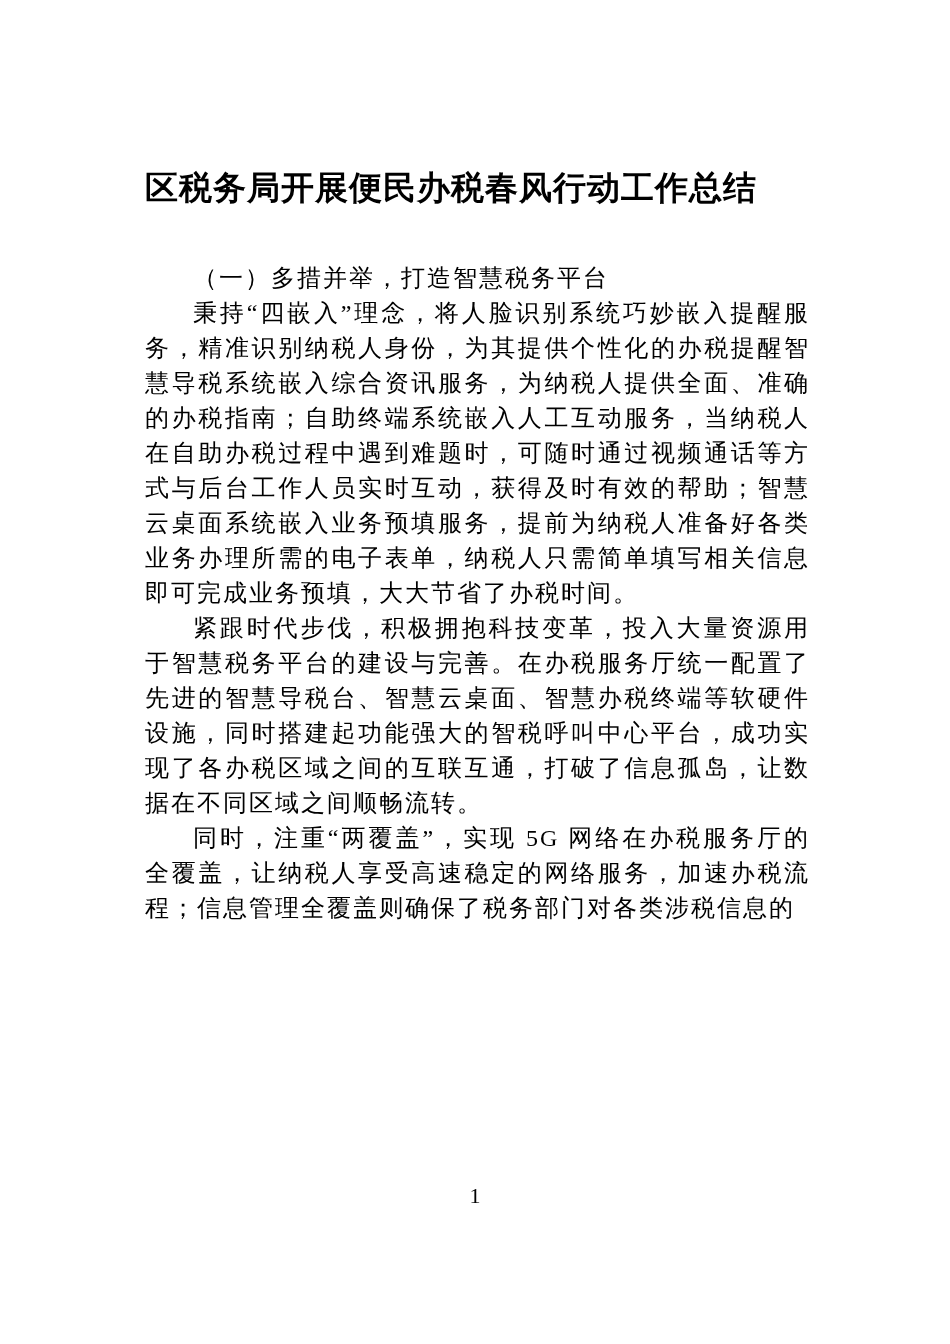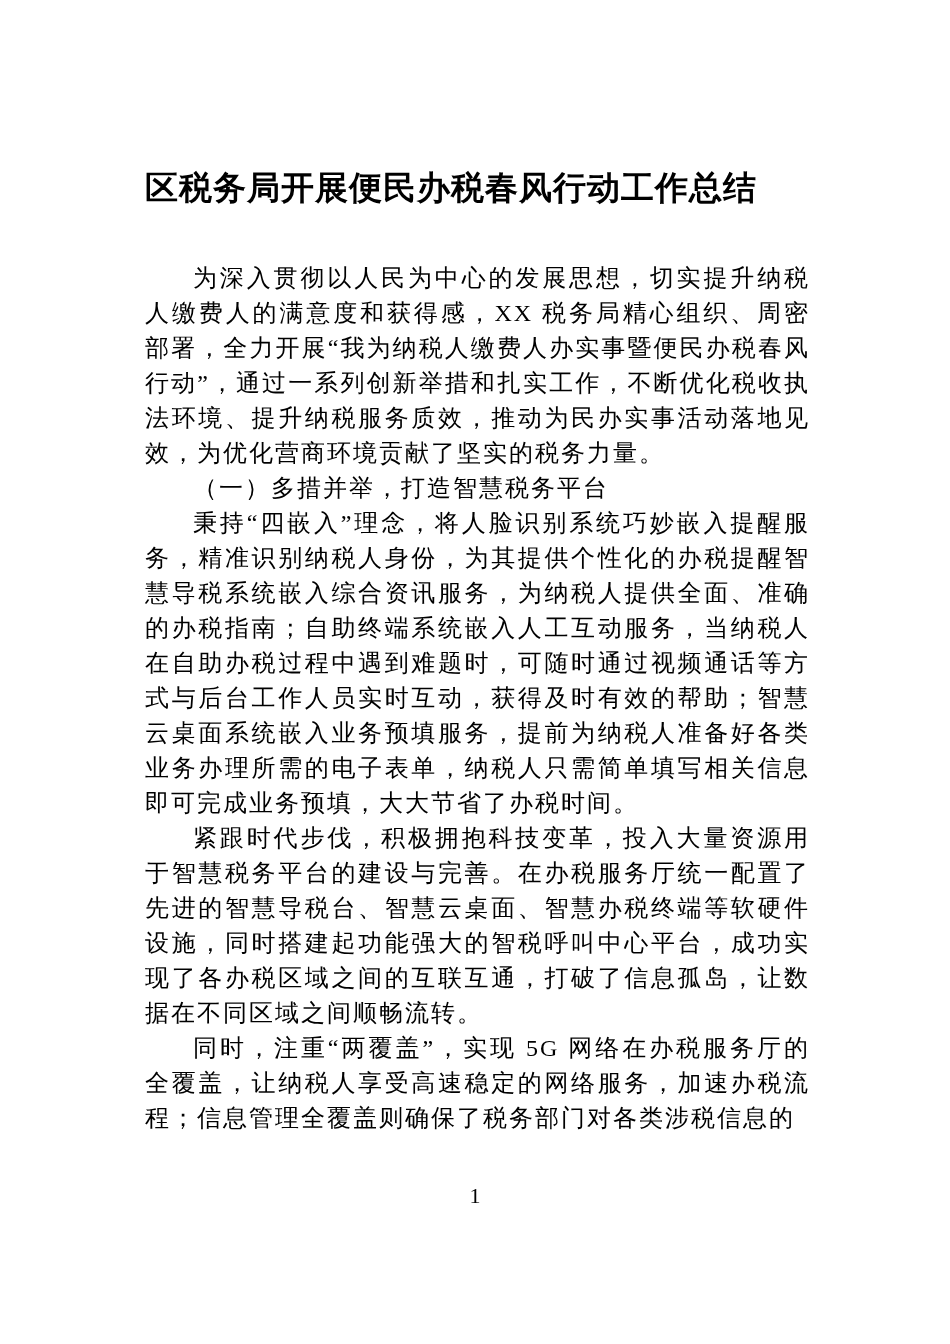--- a/index.html
+++ b/index.html
@@ -48,21 +48,20 @@
       font-size: 22px;
     }
   </style>
 </head>
 <body>
 
 <div class="page">
   <h1 class="doc-title">区税务局开展便民办税春风行动工作总结</h1>
 
   <div class="doc-body">
-    <p>为深入贯彻以人民为中心的发展思想，切实提升纳税人缴费人的满意度和获得感，XX 税务局精心组织、周密部署，全力开展“我为纳税人缴费人办实事暨便民办税春风行动”，通过一系列创新举措和扎实工作，不断优化税收执法环境、提升纳税服务质效，推动为民办实事活动落地见效，为优化营商环境贡献了坚实的税务力量。</p>
     <p>（一）多措并举，打造智慧税务平台</p>
     <p>秉持“四嵌入”理念，将人脸识别系统巧妙嵌入提醒服务，精准识别纳税人身份，为其提供个性化的办税提醒智慧导税系统嵌入综合资讯服务，为纳税人提供全面、准确的办税指南；自助终端系统嵌入人工互动服务，当纳税人在自助办税过程中遇到难题时，可随时通过视频通话等方式与后台工作人员实时互动，获得及时有效的帮助；智慧云桌面系统嵌入业务预填服务，提前为纳税人准备好各类业务办理所需的电子表单，纳税人只需简单填写相关信息即可完成业务预填，大大节省了办税时间。</p>
     <p>紧跟时代步伐，积极拥抱科技变革，投入大量资源用于智慧税务平台的建设与完善。在办税服务厅统一配置了先进的智慧导税台、智慧云桌面、智慧办税终端等软硬件设施，同时搭建起功能强大的智税呼叫中心平台，成功实现了各办税区域之间的互联互通，打破了信息孤岛，让数据在不同区域之间顺畅流转。</p>
     <p>同时，注重“两覆盖”，实现 5G 网络在办税服务厅的全覆盖，让纳税人享受高速稳定的网络服务，加速办税流程；信息管理全覆盖则确保了税务部门对各类涉税信息的</p>
   </div>
 
   <div class="page-number">1</div>
 </div>
 
 </body></html>

